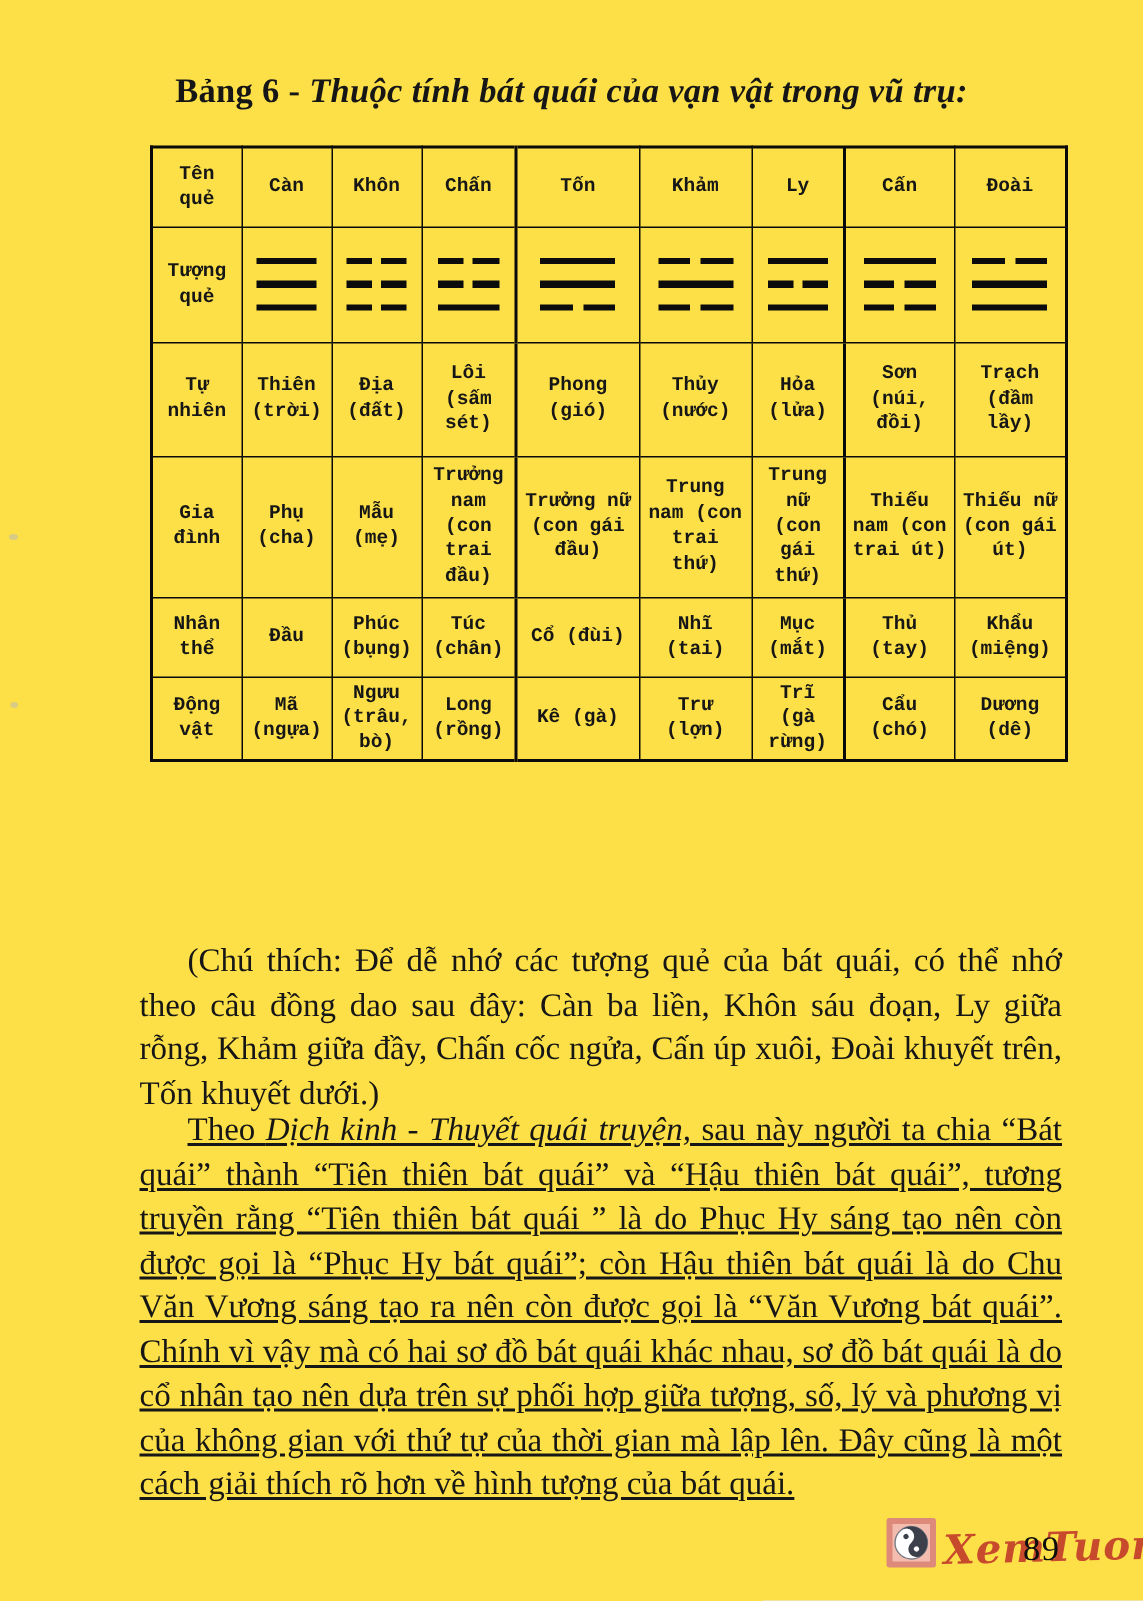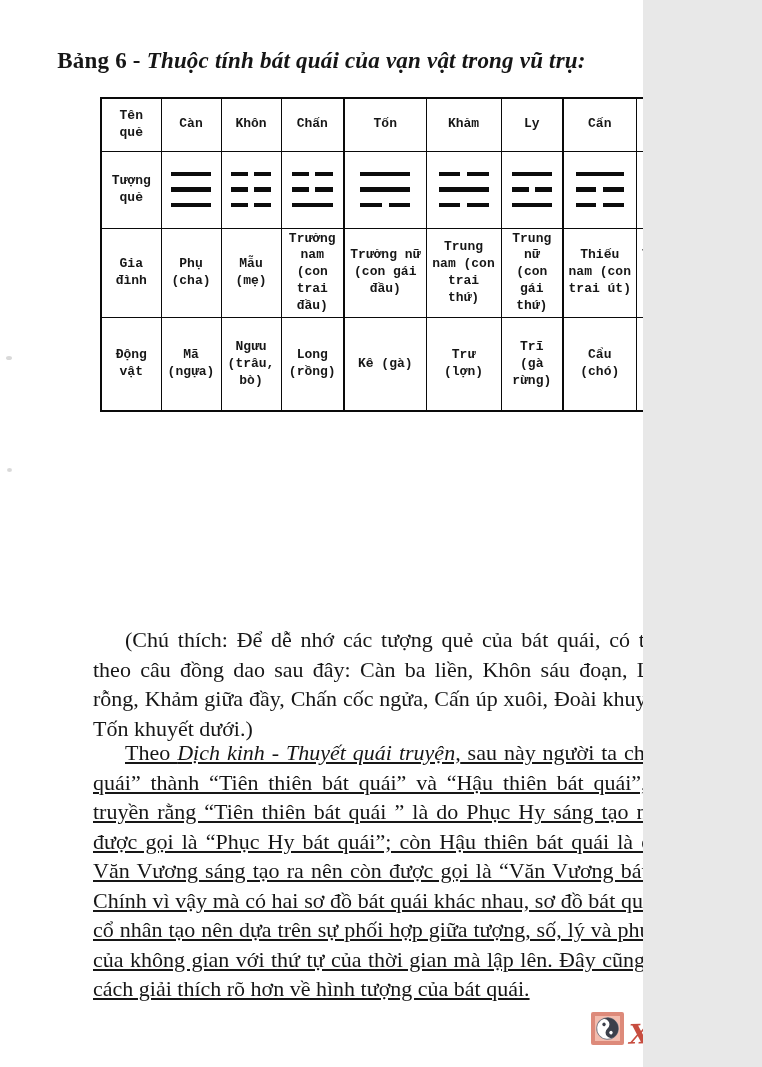--- a/index.html
+++ b/index.html
@@ -1,17 +1,17 @@
 <!DOCTYPE html>
 <html><head>
 <meta charset="utf-8">
 <style>
   html,body{margin:0;padding:0;background:#e8e8e8;}
   .page{
-    position:relative;width:643px;height:1067px;background:#ffffff;
+    position:relative;width:762px;height:1067px;background:#fde047;
     overflow:hidden;color:#161616;
     font-family:"Liberation Serif","DejaVu Serif",serif;
   }
   
   .caption{
     position:absolute;top:48px;left:0;width:100%;text-align:center;
     font-size:23px;font-weight:bold;letter-spacing:.2px;
   }
   .caption .it{font-style:italic;}
   
@@ -161,29 +161,51 @@
           </td>
           <td>
             <div class="trigram">
               <div class="tline broken"></div>
               <div class="tline solid"></div>
               <div class="tline solid"></div>
             </div>
           </td>
         </tr>
         <tr>
+          <th>Tự nhiên</th>
+          <td>Thiên (trời)</td>
+          <td>Địa (đất)</td>
+          <td>Lôi (sấm sét)</td>
+          <td>Phong (gió)</td>
+          <td>Thủy (nước)</td>
+          <td>Hỏa (lửa)</td>
+          <td>Sơn (núi, đồi)</td>
+          <td>Trạch (đầm lầy)</td>
+        </tr>
+        <tr>
           <th>Gia đình</th>
           <td>Phụ (cha)</td>
           <td>Mẫu (mẹ)</td>
           <td>Trưởng nam (con trai đầu)</td>
           <td>Trưởng nữ (con gái đầu)</td>
           <td>Trung nam (con trai thứ)</td>
           <td>Trung nữ (con gái thứ)</td>
           <td>Thiếu nam (con trai út)</td>
           <td>Thiếu nữ (con gái út)</td>
+        </tr>
+        <tr>
+          <th>Nhân thể</th>
+          <td>Đầu</td>
+          <td>Phúc (bụng)</td>
+          <td>Túc (chân)</td>
+          <td>Cổ (đùi)</td>
+          <td>Nhĩ (tai)</td>
+          <td>Mục (mắt)</td>
+          <td>Thủ (tay)</td>
+          <td>Khẩu (miệng)</td>
         </tr>
         <tr>
           <th>Động vật</th>
           <td>Mã (ngựa)</td>
           <td>Ngưu (trâu, bò)</td>
           <td>Long (rồng)</td>
           <td>Kê (gà)</td>
           <td>Trư (lợn)</td>
           <td>Trĩ (gà rừng)</td>
           <td>Cẩu (chó)</td>

